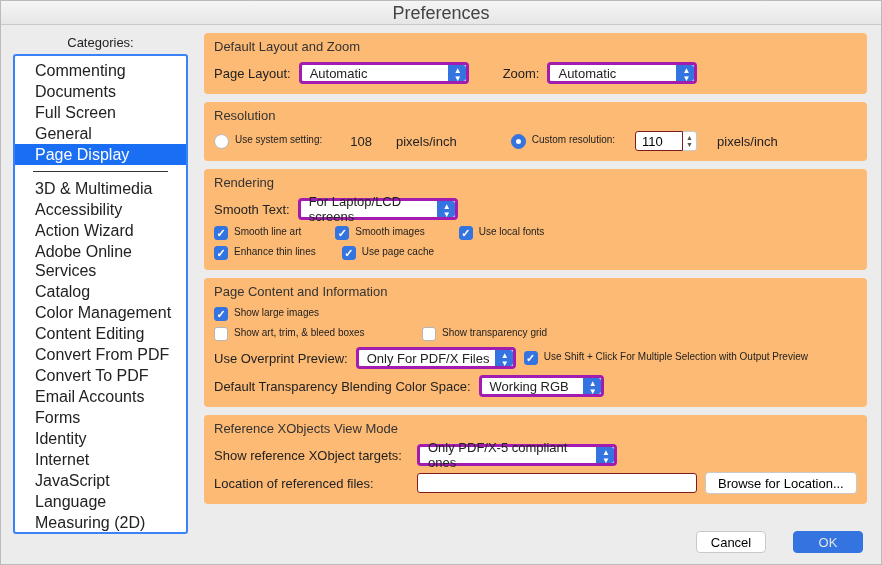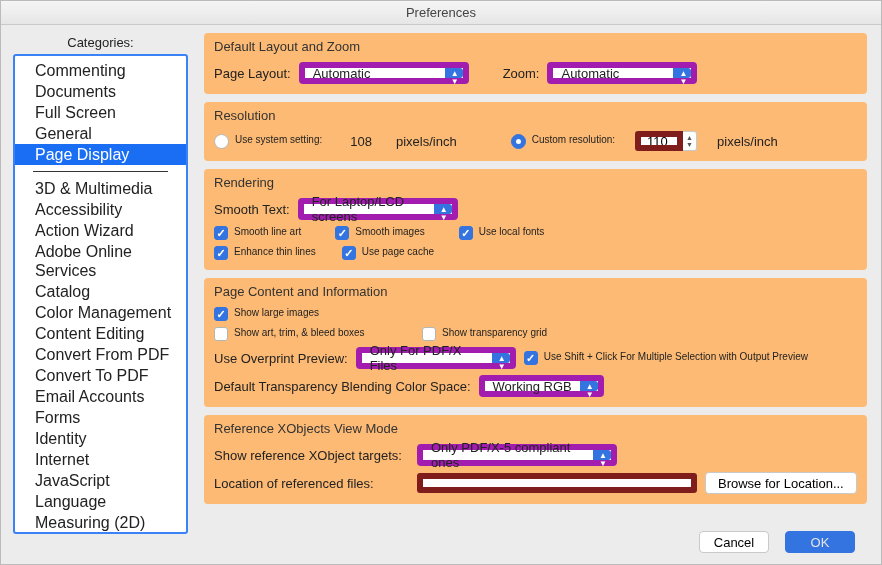--- a/index.html
+++ b/index.html
@@ -12,21 +12,21 @@
   height: 565px;
   overflow: hidden;
   border: 1px solid #bbb;
 }
 .titlebar {
   height: 24px;
   line-height: 24px;
   text-align: center;
   background: linear-gradient(#f5f5f5, #e6e6e6);
   border-bottom: 1px solid #c9c9c9;
-  font-size: 13px;
+  font-size: 18px;
   color: #444;
 }
 .content {
   display: flex;
   height: 500px;
 }
 .sidebar {
   width: 195px;
   padding: 10px 8px 0 12px;
 }
@@ -76,21 +76,21 @@
   gap: 8px;
   margin-bottom: 6px;
   flex-wrap: wrap;
 }
 .row:last-child { margin-bottom: 0; }
 .label { font-size: 13px; }
 .select {
   display: inline-flex;
   align-items: center;
   background: #fff;
-  border: 6px solid #a21caf;
+  border: 3px solid #a21caf;
   border-radius: 4px;
   height: 22px;
   position: relative;
   padding: 0 22px 0 8px;
   font-size: 13px;
 }
 .select::after {
   content: "";
   position: absolute;
   right: 0; top: 0; bottom: 0;
@@ -143,21 +143,21 @@
   font-size: 11px;
   color: #fff;
 }
 .check-box.checked {
   background: #3374e0;
   border-color: #3374e0;
 }
 .check-box.checked::after { content: "✓"; font-weight: bold; }
 .text-input {
   background: #fff;
-  border: 6px solid #7f1d1d;
+  border: 1px solid #7f1d1d;
   border-radius: 3px;
   height: 20px;
   padding: 0 6px;
   font-size: 13px;
 }
 .stepper {
   display: inline-flex;
   align-items: center;
 }
 .stepper .text-input { width: 48px; border-radius: 3px 0 0 3px; }
@@ -171,22 +171,22 @@
   font-size: 7px;
   display: flex;
   flex-direction: column;
   align-items: center;
   justify-content: center;
   color: #555;
 }
 .footer {
   display: flex;
   justify-content: flex-end;
-  gap: 16px;
-  padding: 6px 26px 0 0;
+  gap: 27px;
+  padding: 6px 18px 0 0;
 }
 .btn {
   min-width: 70px;
   height: 22px;
   border-radius: 4px;
   border: 1px solid #c9c9c9;
   background: #fff;
   font-size: 13px;
   padding: 0 12px;
   cursor: default;

